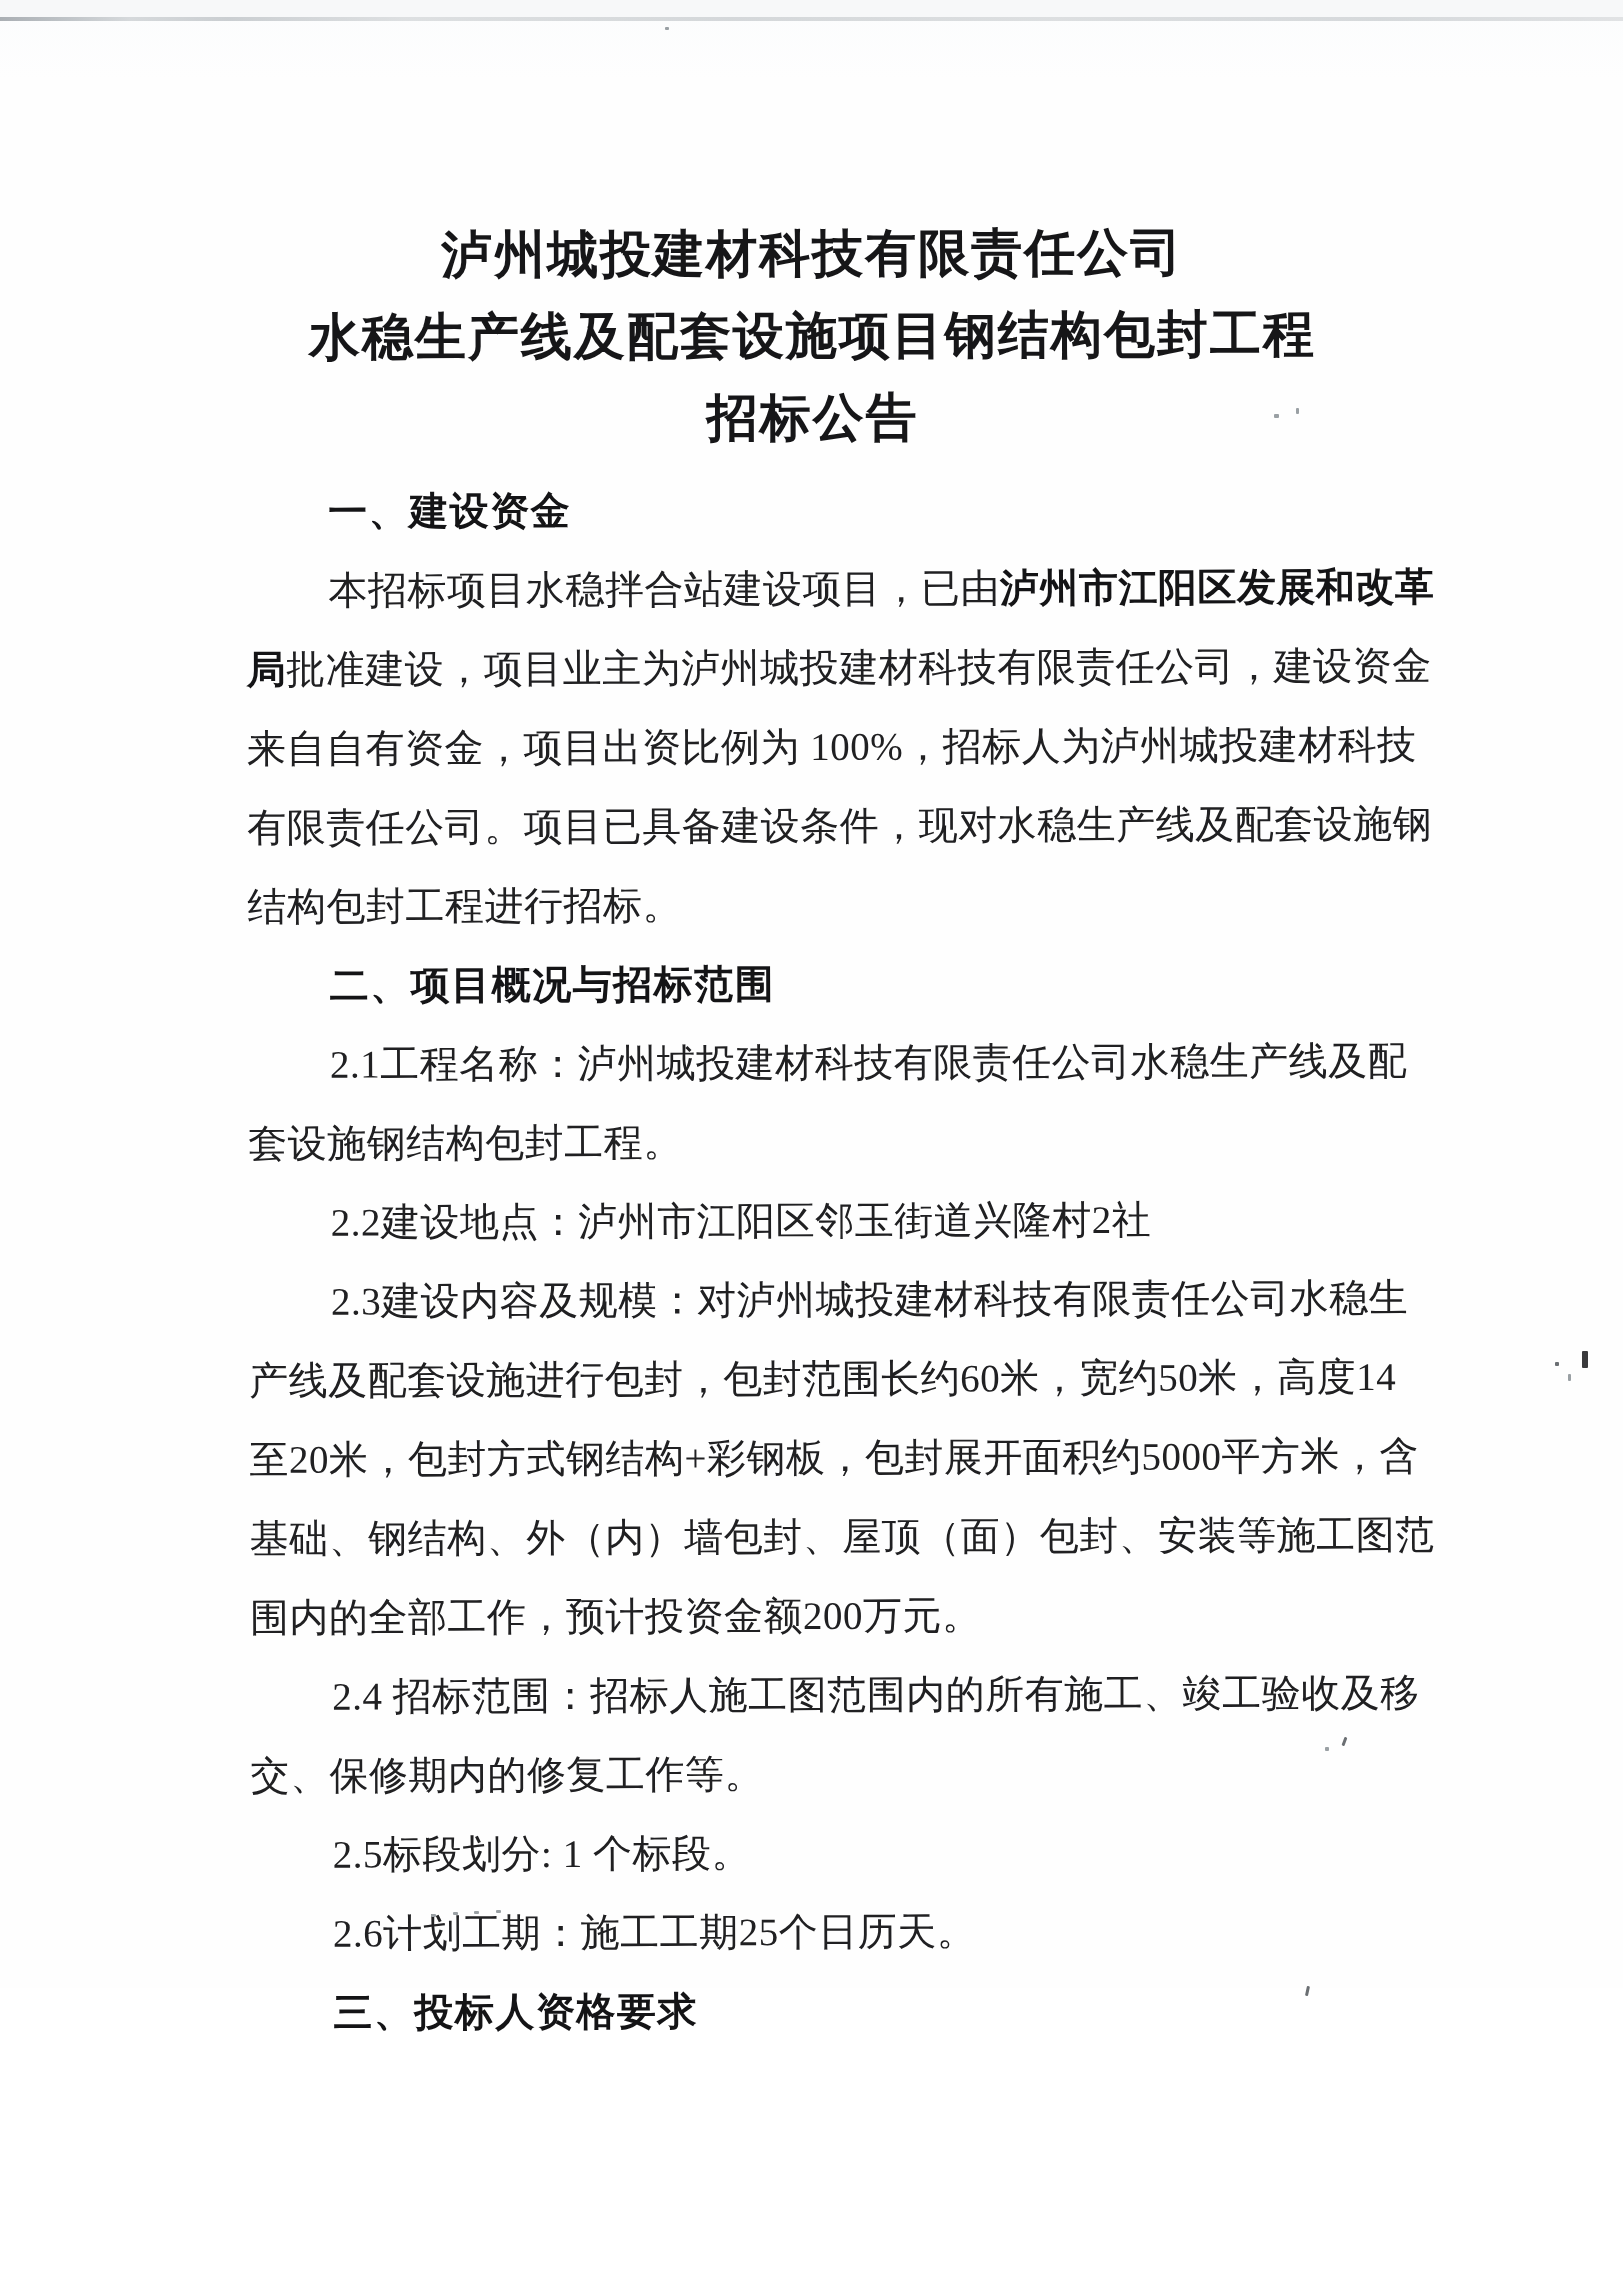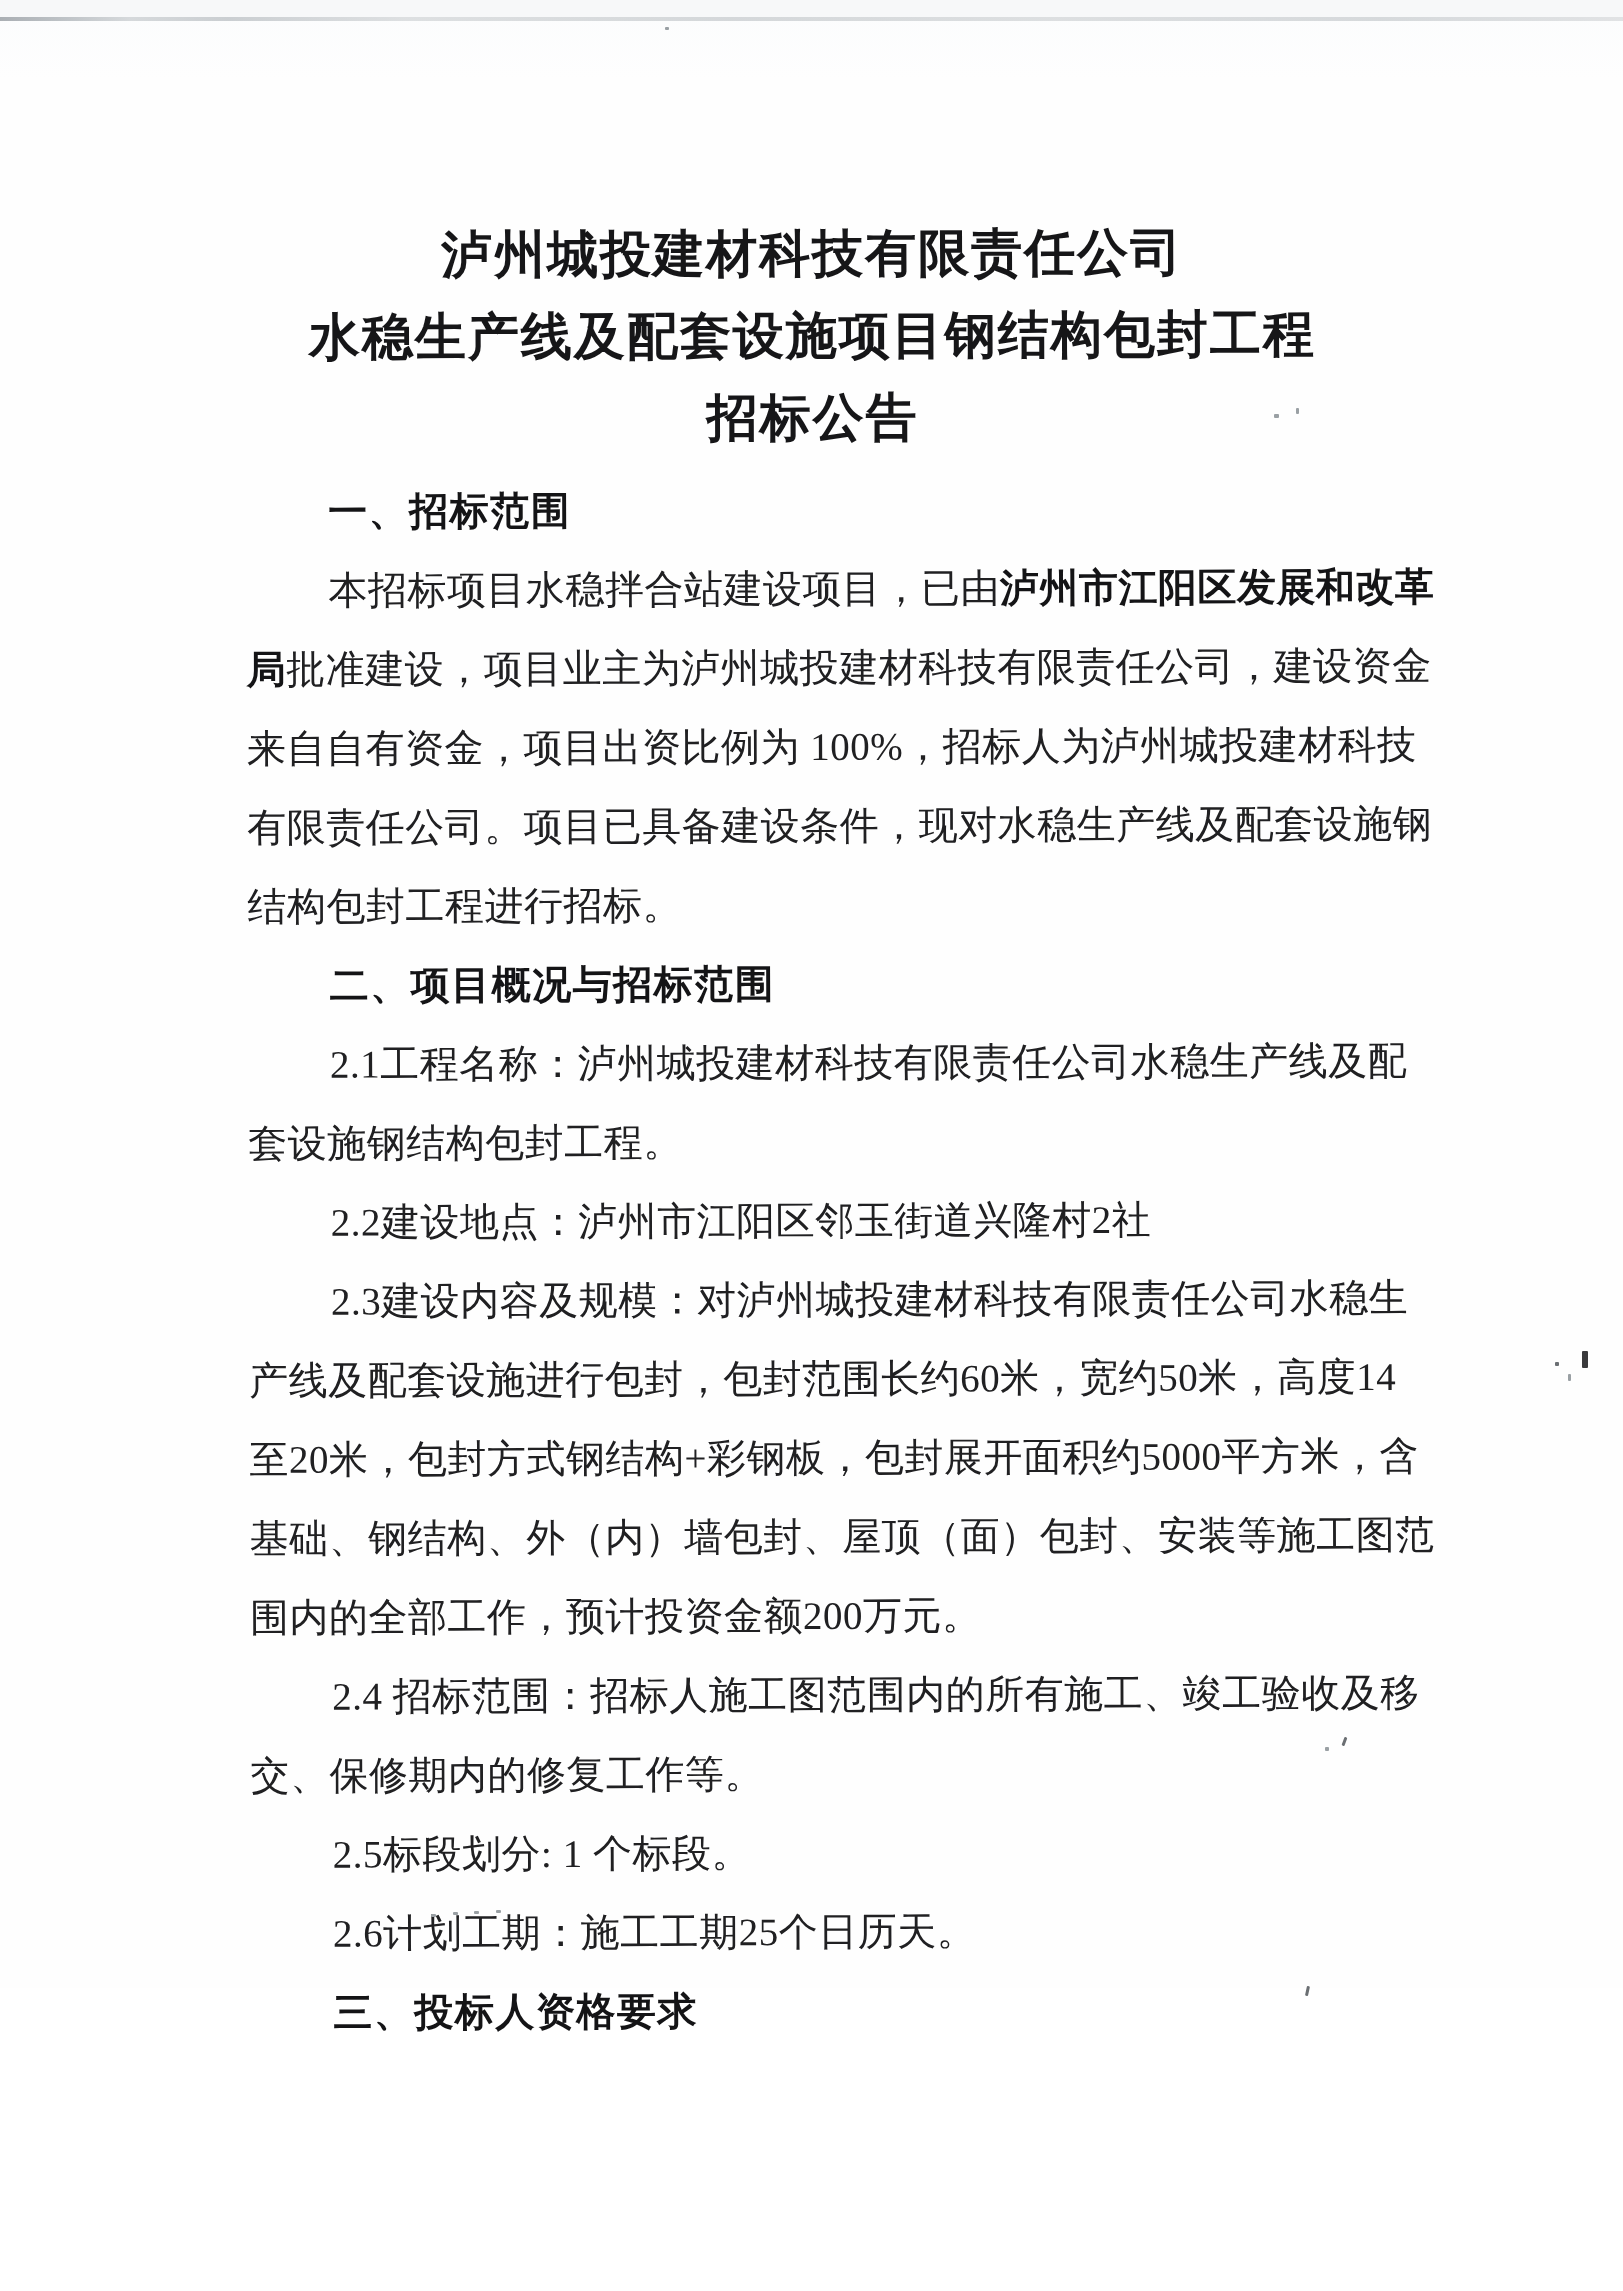--- a/index.html
+++ b/index.html
@@ -98,21 +98,21 @@
 
   <div class="content">
 
     <div class="titles">
       <div class="title-line">泸州城投建材科技有限责任公司</div>
       <div class="title-line">水稳生产线及配套设施项目钢结构包封工程</div>
       <div class="title-line">招标公告</div>
     </div>
 
     <div class="lines">
-        <div class="line indent heading"><span class="seg-bold">一、招标范围</span></div>
+        <div class="line indent heading"><span class="seg-bold">一、建设资金</span></div>
         <div class="line indent"><span class="seg-normal">本招标项目水稳拌合站建设项目，已由</span><span class="seg-bold">泸州市江阳区发展和改革</span></div>
         <div class="line"><span class="seg-bold">局</span><span class="seg-normal">批准建设，项目业主为泸州城投建材科技有限责任公司，建设资金</span></div>
         <div class="line"><span class="seg-normal">来自自有资金，项目出资比例为 100%，招标人为泸州城投建材科技</span></div>
         <div class="line"><span class="seg-normal">有限责任公司。项目已具备建设条件，现对水稳生产线及配套设施钢</span></div>
         <div class="line"><span class="seg-normal">结构包封工程进行招标。</span></div>
         <div class="line indent heading"><span class="seg-bold">二、项目概况与招标范围</span></div>
         <div class="line indent"><span class="seg-normal">2.1工程名称：泸州城投建材科技有限责任公司水稳生产线及配</span></div>
         <div class="line"><span class="seg-normal">套设施钢结构包封工程。</span></div>
         <div class="line indent"><span class="seg-normal">2.2建设地点：泸州市江阳区邻玉街道兴隆村2社</span></div>
         <div class="line indent"><span class="seg-normal">2.3建设内容及规模：对泸州城投建材科技有限责任公司水稳生</span></div>

